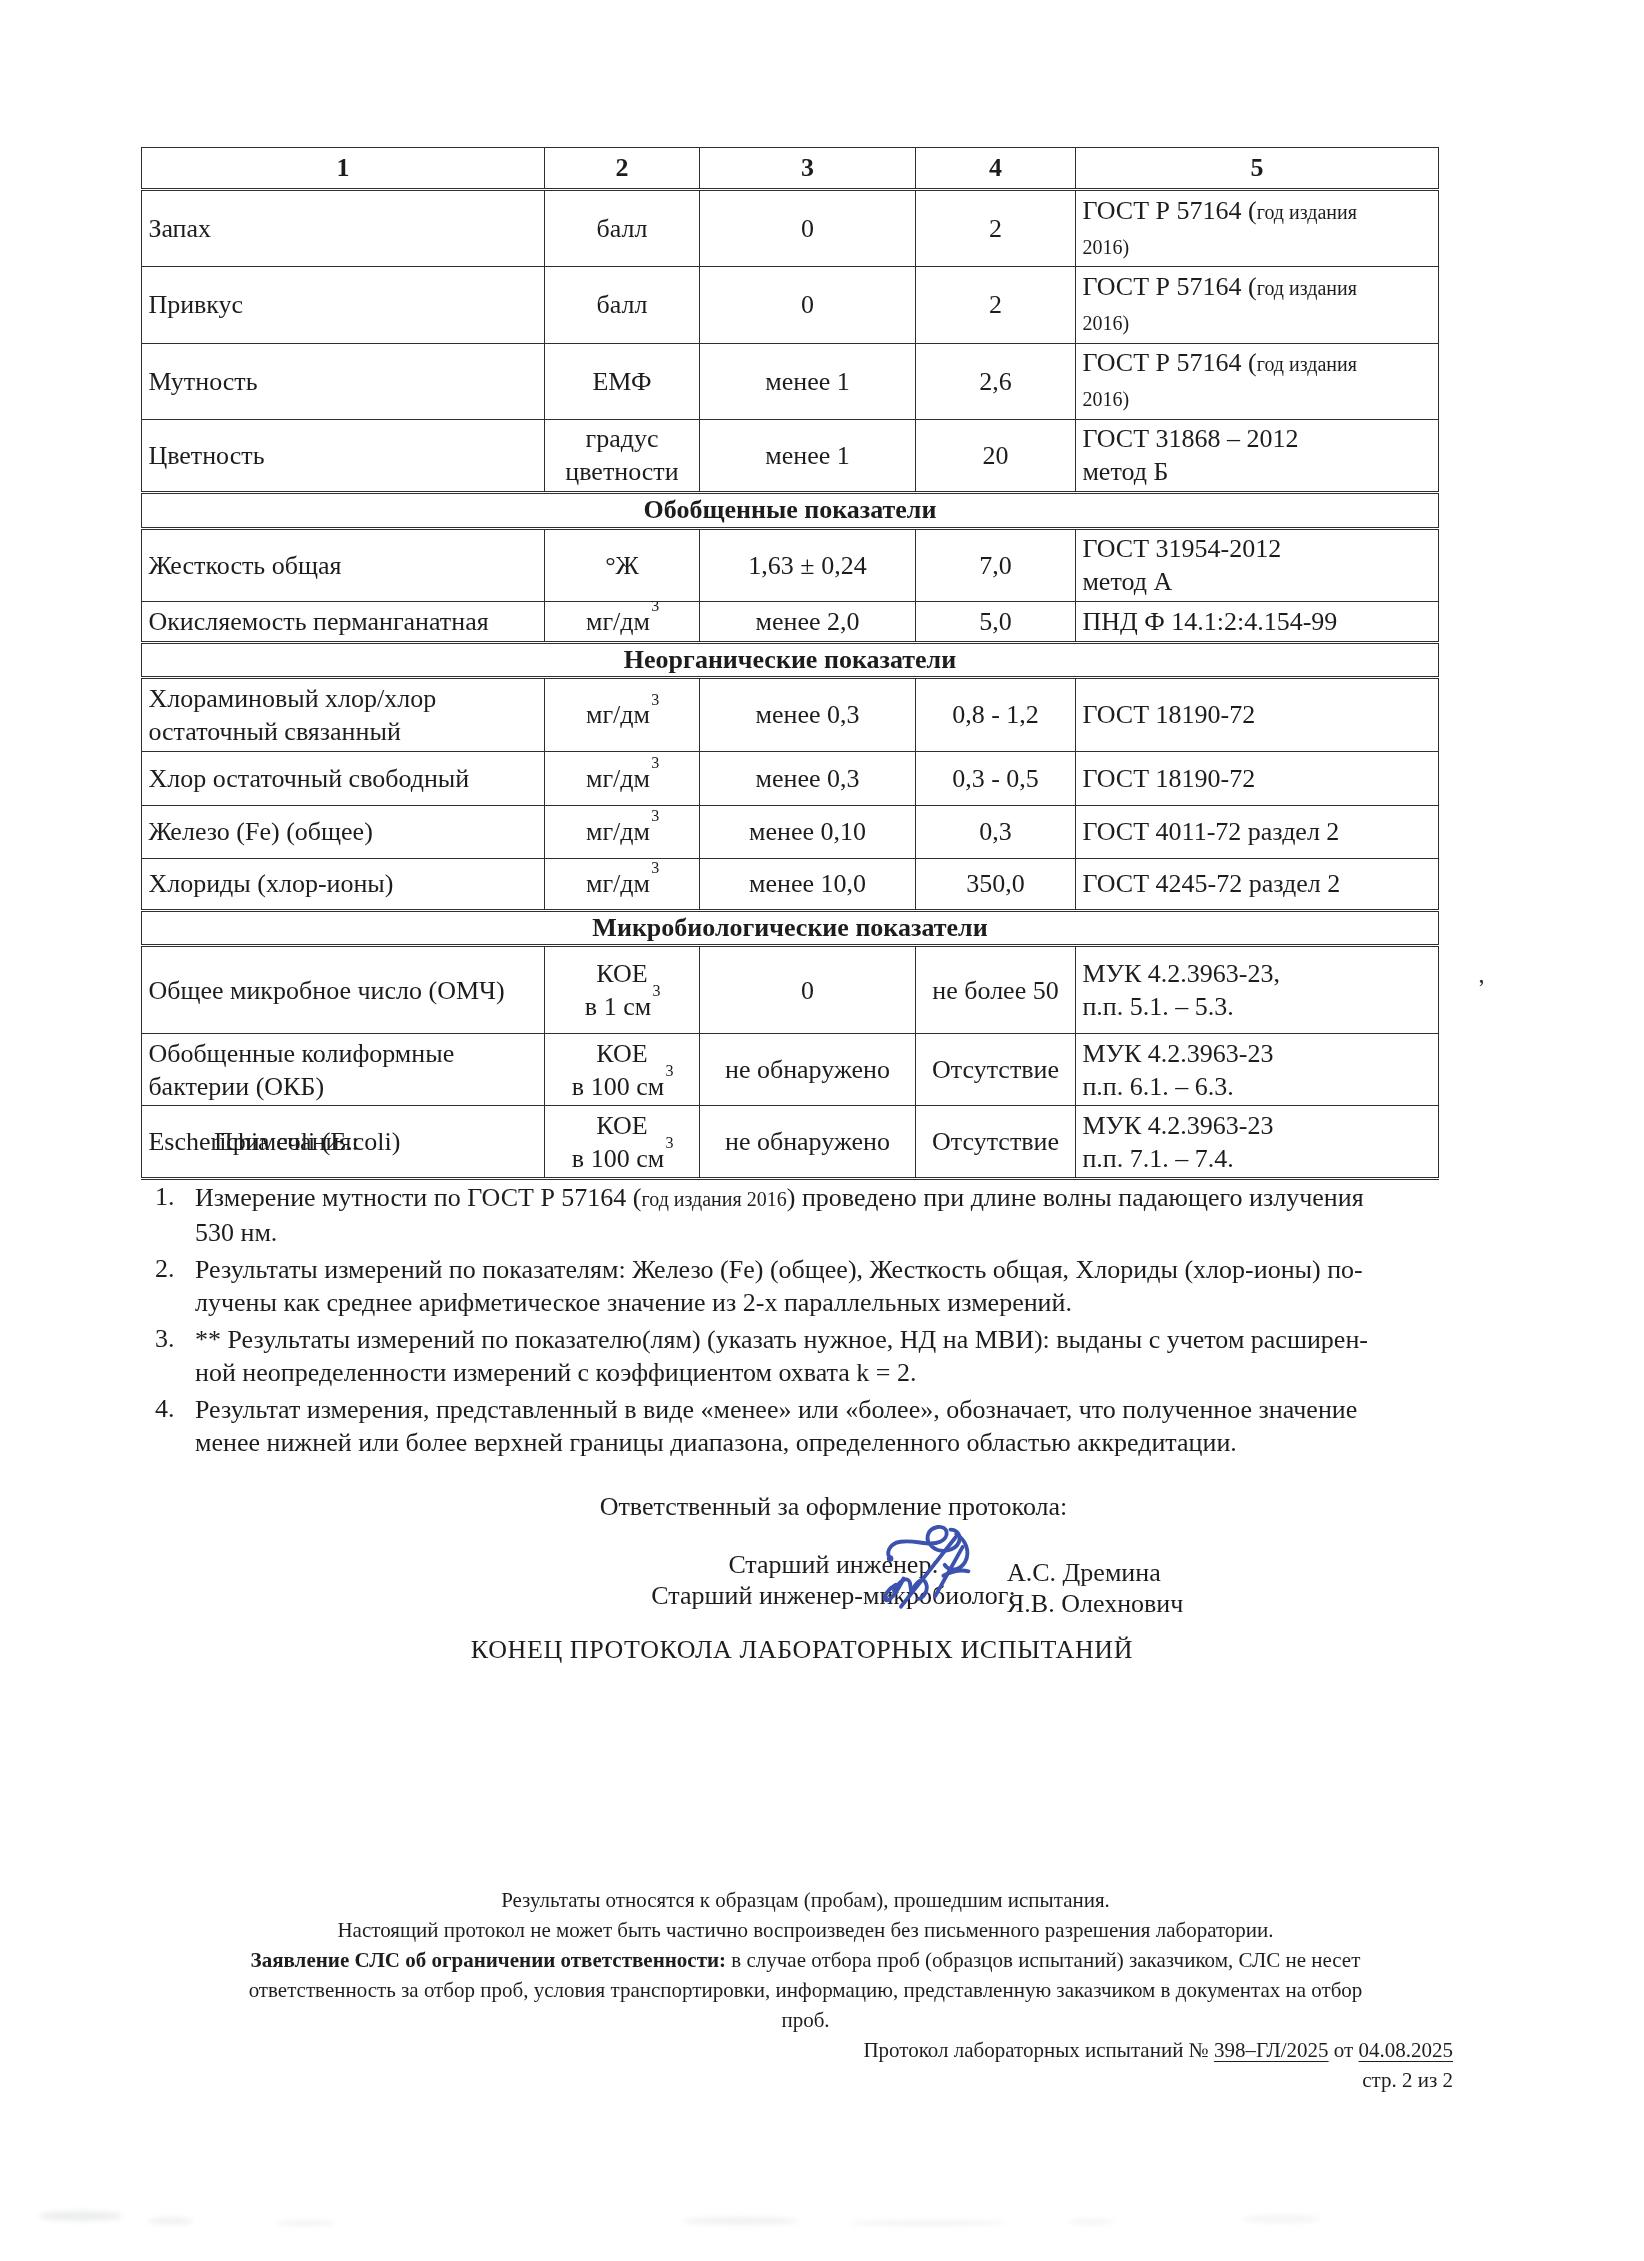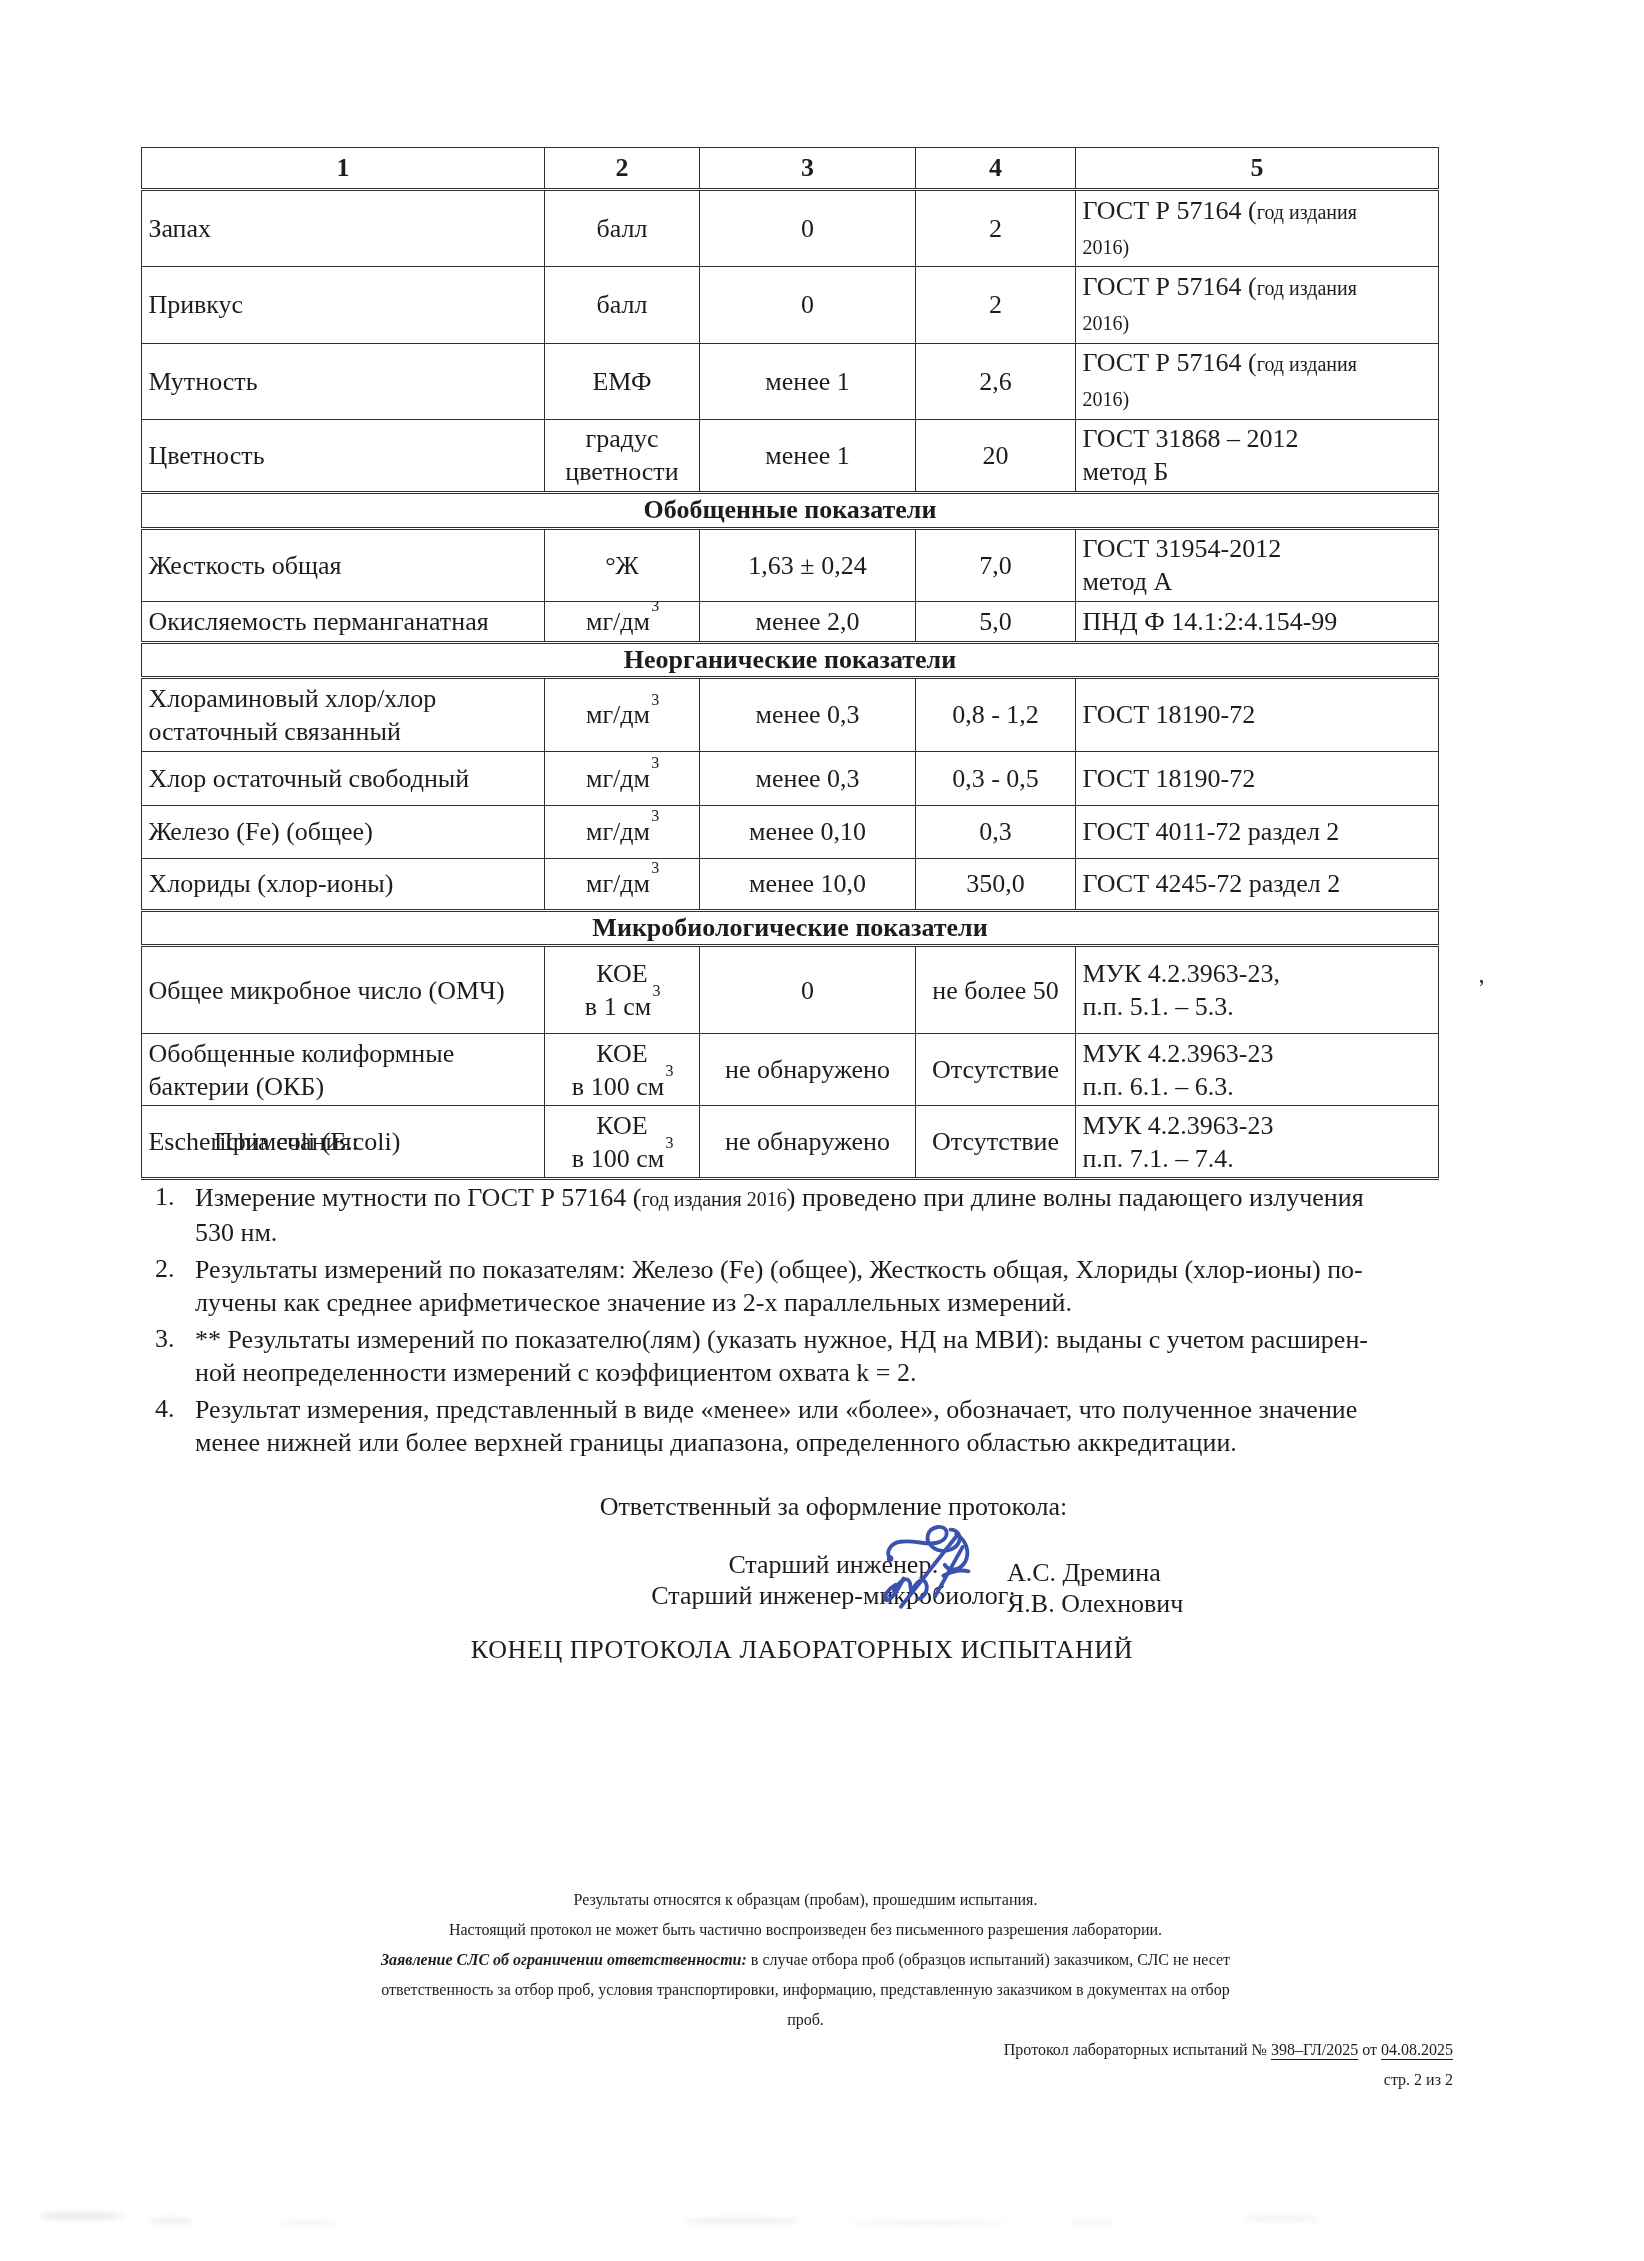--- a/index.html
+++ b/index.html
@@ -36,21 +36,21 @@
   tr.section-row td{
     border-top:3.9px double #2f2f2f;
     border-bottom:3.9px double #2f2f2f;
     font-weight:bold;text-align:center;
     padding:1.3px 0;
   }
   tr.last-row td{border-bottom:3.9px double #2f2f2f;}
   .ln{line-height:33px;}
   sup{font-size:16px;line-height:0;position:relative;top:-9px;left:1.3px;}
   .sm{font-size:20px;}
-  .b{font-weight:bold;font-style:italic;}
+  .b{font-weight:bold;}
   .u{text-decoration:underline;text-underline-offset:3.9px;text-decoration-thickness:1.3px;}
   
   .notes{
     position:absolute;left:155px;top:1126px;width:1372px;
     font-size:26px;line-height:32px;
   }
   .notes-label{margin-left:59px;margin-bottom:23px;}
   .note{display:flex;margin-bottom:3.9px;}
   .note-num{width:40px;flex:none;}
   .note-body{flex:1;}
@@ -60,21 +60,21 @@
   .signer-row{position:relative;height:31px;line-height:31px;width:1385px;}
   .signer-name{position:absolute;left:866px;top:8px;}
   .signature-svg{position:absolute;left:881px;top:1518px;}
   .end-line{
     position:absolute;left:0;top:1635px;width:1604px;
     text-align:center;font-size:26px;letter-spacing:0.6px;
   }
   
   .footer{
     position:absolute;left:129px;top:1885px;width:1353px;
-    font-size:16px;line-height:30px;
+    font-size:21px;line-height:30px;
   }
   .fl{text-align:center;}
   .fr{text-align:right;padding-right:29px;}
   
   .speck{
     position:absolute;left:1478px;top:974px;
     font-size:24.5px;color:#2e2e2e;transform:rotate(-6deg);
   }
   .smudge{position:absolute;background:#8f959b;border-radius:50%;filter:blur(2.6px);}
 </style>

